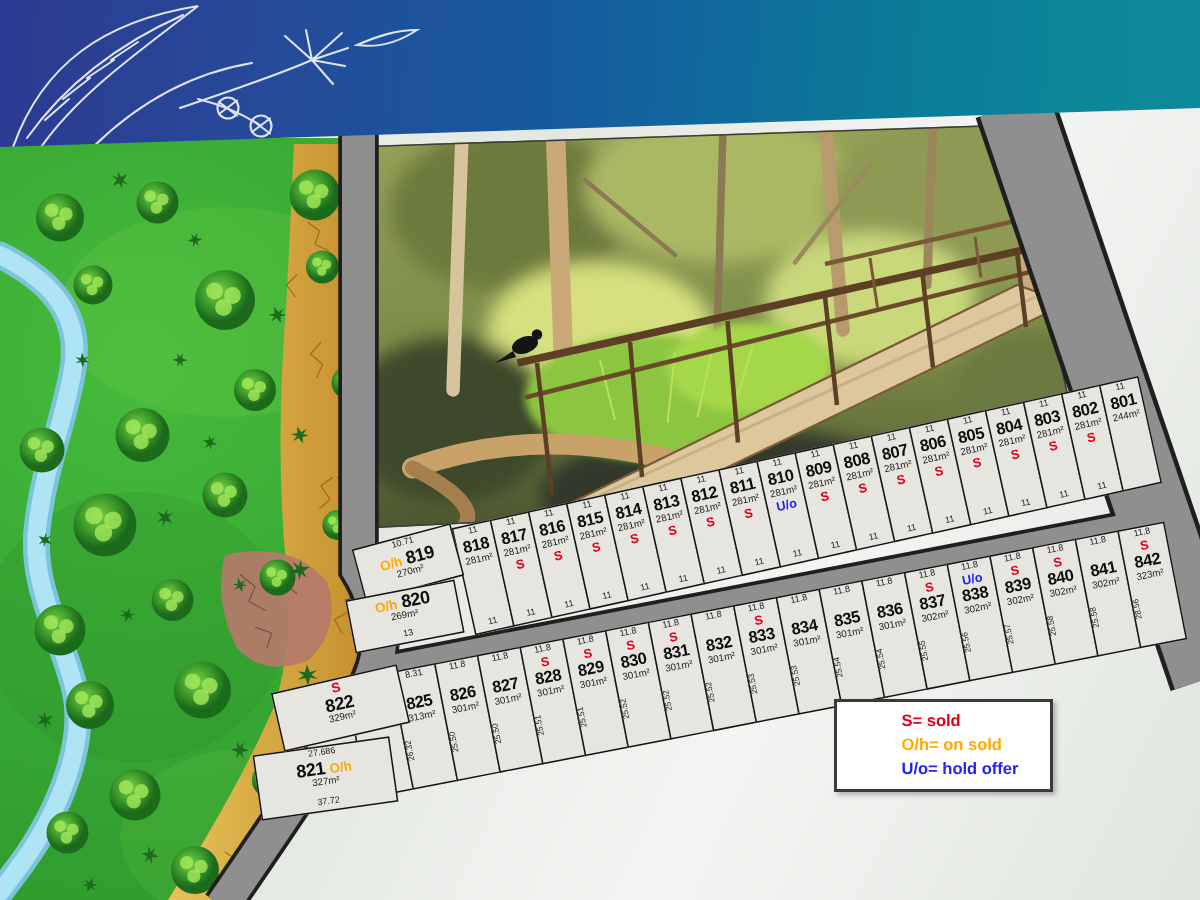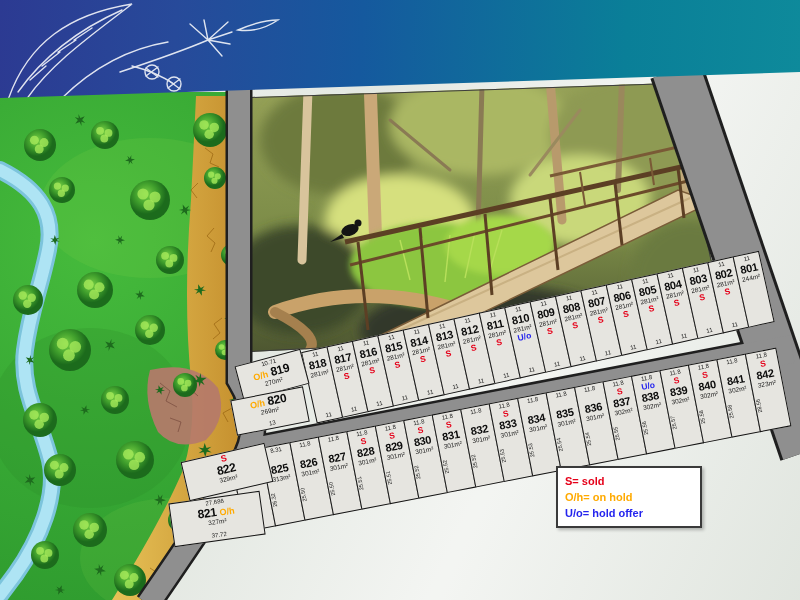--- a/index.html
+++ b/index.html
@@ -34,21 +34,21 @@
   .lot .area{font-size:6.5px;color:#1a1a1a;line-height:8px;}
   .lot .status{font-size:8.5px;font-weight:bold;line-height:9px;min-height:9px;}
   .lot .dim-side{position:absolute;left:-4px;bottom:22px;font-size:5.5px;color:#222;transform:rotate(-90deg);}
   .lot.custom{position:absolute;z-index:31;margin:0;padding:1px 2px;}
   .lot.custom .inline{display:flex;align-items:baseline;gap:3px;}
   .lot.custom .num{font-size:12px;}
   .lot.custom .status{font-size:9px;}
   
   #legend{position:absolute;left:556px;top:466px;width:128px;z-index:40;background:#ffffff;
     border:2px solid #3a3a3a;padding:5px 7px;box-shadow:2px 2px 3px rgba(0,0,0,.25);}
-  #legend div{font-size:11px;font-weight:bold;line-height:16px;white-space:nowrap;}
+  #legend div{font-size:11px;font-weight:bold;line-height:16px;white-space:nowrap;margin-left:36px;}
 </style>
 </head>
 <body>
 
 <div id="canvas">
 
   <div id="parkmap">
     <svg id="parksvg" width="270" height="512" viewBox="0 0 270 512">
       <defs>
         <radialGradient id="treeg" cx="40%" cy="35%">
@@ -613,21 +613,21 @@
         <span class="status" style="color: rgb(229, 0, 25);">S</span>
         <span class="inline">
           <span class="num">822</span>
         </span>
         <span class="area">329m²</span>
       </div>
     </div>
 
   <div id="legend">
     <div style="color:#e50019;">S= sold</div>
-    <div style="color:#ffaa00;">O/h= on hold</div>
+    <div style="color:#ffaa00;">O/h= on sold</div>
     <div style="color:#2424ee;">U/o= hold offer</div>
   </div>
 
   <div id="banner">
     <svg width="320" height="110" viewBox="0 0 320 110">
       <g fill="none" stroke="#ffffff" stroke-width="1.4" opacity=".85" stroke-linecap="round">
         <path d="M8,100 C28,42 70,14 132,4 C96,32 52,62 26,100 Z"></path>
         <path d="M18,92 C48,50 86,26 122,10"></path>
         <path d="M30,80 L46,66 M42,66 L60,52 M58,52 L76,40 M74,40 L92,28"></path>
         <path d="M60,100 C96,64 132,48 168,42"></path>

